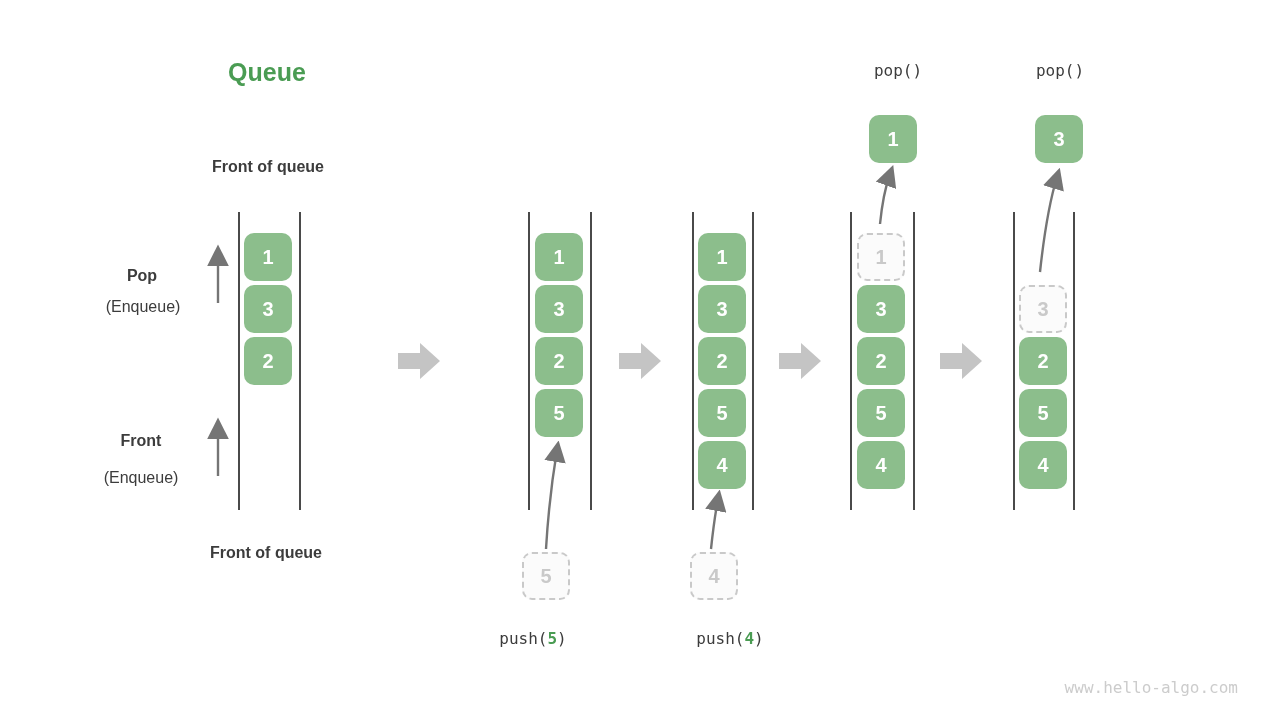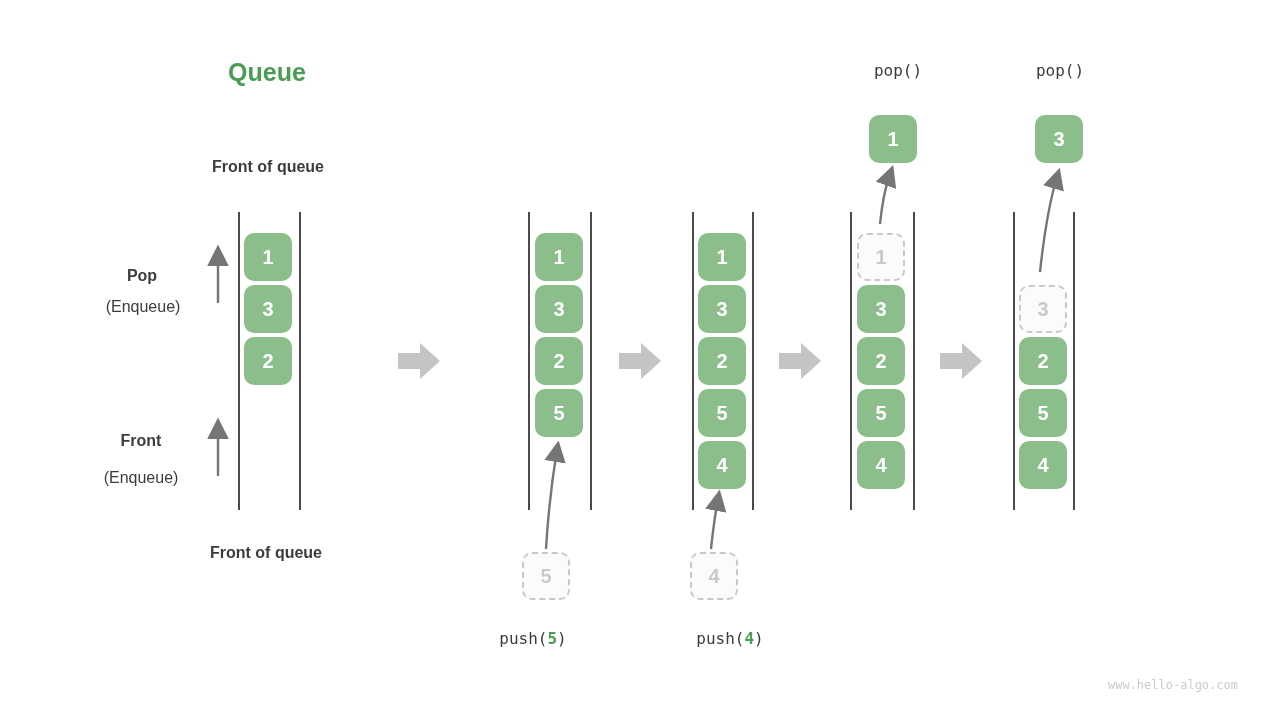--- a/index.html
+++ b/index.html
@@ -34,21 +34,21 @@
   }
   .op{
     position:absolute;transform:translateX(-50%);
     font-family:"DejaVu Sans Mono",monospace;font-size:16px;color:#3C3C3C;
     white-space:nowrap;
   }
   .op .arg{color:#4A9C53;font-weight:bold;}
   .overlay{position:absolute;left:0;top:0;width:1280px;height:720px;pointer-events:none;}
   .watermark{
     position:absolute;right:42px;top:678px;
-    font-family:"DejaVu Sans Mono",monospace;font-size:12px;color:#CCCCCC;
+    font-family:"DejaVu Sans Mono",monospace;font-size:16px;color:#CCCCCC;
     white-space:nowrap;
   }
 </style>
 </head>
 <body>
 
 <div class="canvas">
 
   <div class="title" style="left:267px;top:58px">Queue</div>
   <div class="lbl bold" style="left:268px;top:158px">Front of queue</div>

